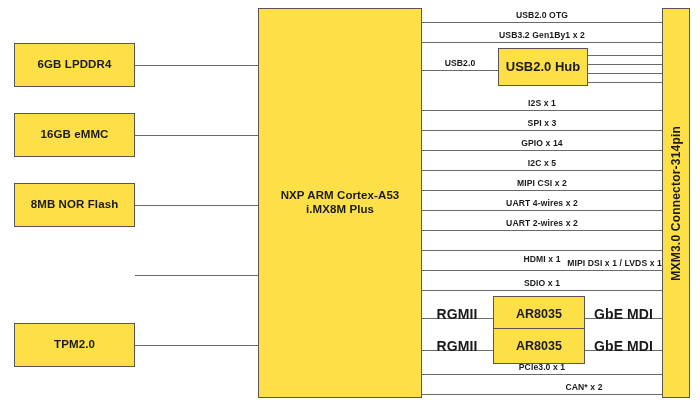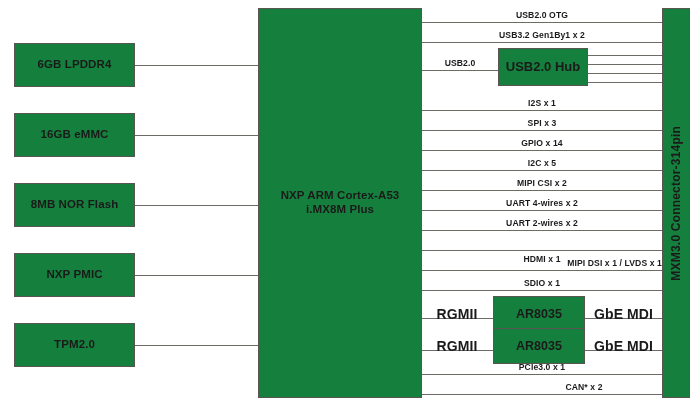--- a/index.html
+++ b/index.html
@@ -11,21 +11,21 @@
   #diagram{
     position:relative;
     width:700px;
     height:410px;
     background:#ffffff;
     overflow:hidden;
   }
   
   .box{
     position:absolute;
-    background:#15803d;
+    background:#fde047;
     border:1.5px solid #5a5550;
     box-sizing:border-box;
     display:flex;
     align-items:center;
     justify-content:center;
     text-align:center;
     color:#1a1a1a;
     line-height:1.18;
   }
   .box.peri{
@@ -84,23 +84,20 @@
 <div id="diagram">
 
   <div class="box peri" style="left:14px;top:43px;width:121px;height:44px;">
     <span>6GB LPDDR4</span>
   </div>
   <div class="box peri" style="left:14px;top:113px;width:121px;height:44px;">
     <span>16GB eMMC</span>
   </div>
   <div class="box peri" style="left:14px;top:183px;width:121px;height:44px;">
     <span>8MB NOR Flash</span>
-  </div>
-  <div class="box peri" style="left:14px;top:253px;width:121px;height:44px;">
-    <span>NXP PMIC</span>
   </div>
   <div class="box peri" style="left:14px;top:323px;width:121px;height:44px;">
     <span>TPM2.0</span>
   </div>
 
   <div class="wire" style="left:135px;top:65px;width:124px;"></div>
   <div class="wire" style="left:135px;top:135px;width:124px;"></div>
   <div class="wire" style="left:135px;top:205px;width:124px;"></div>
   <div class="wire" style="left:135px;top:275px;width:124px;"></div>
   <div class="wire" style="left:135px;top:345px;width:124px;"></div>

